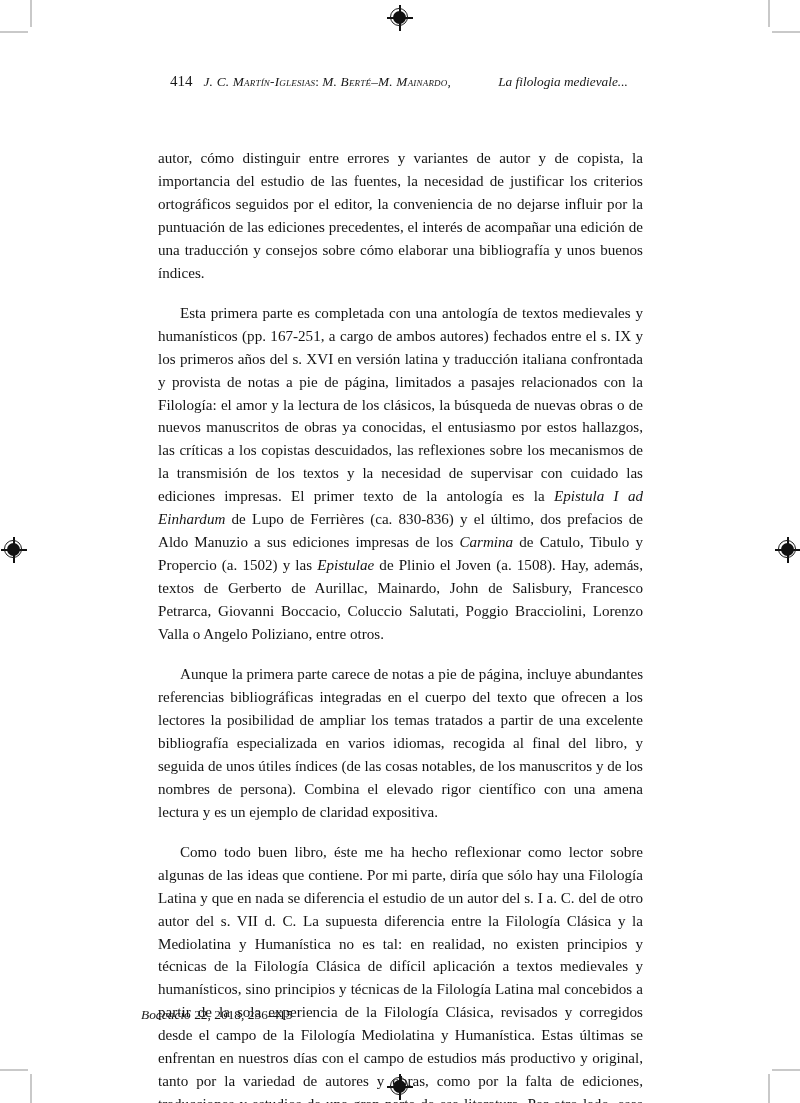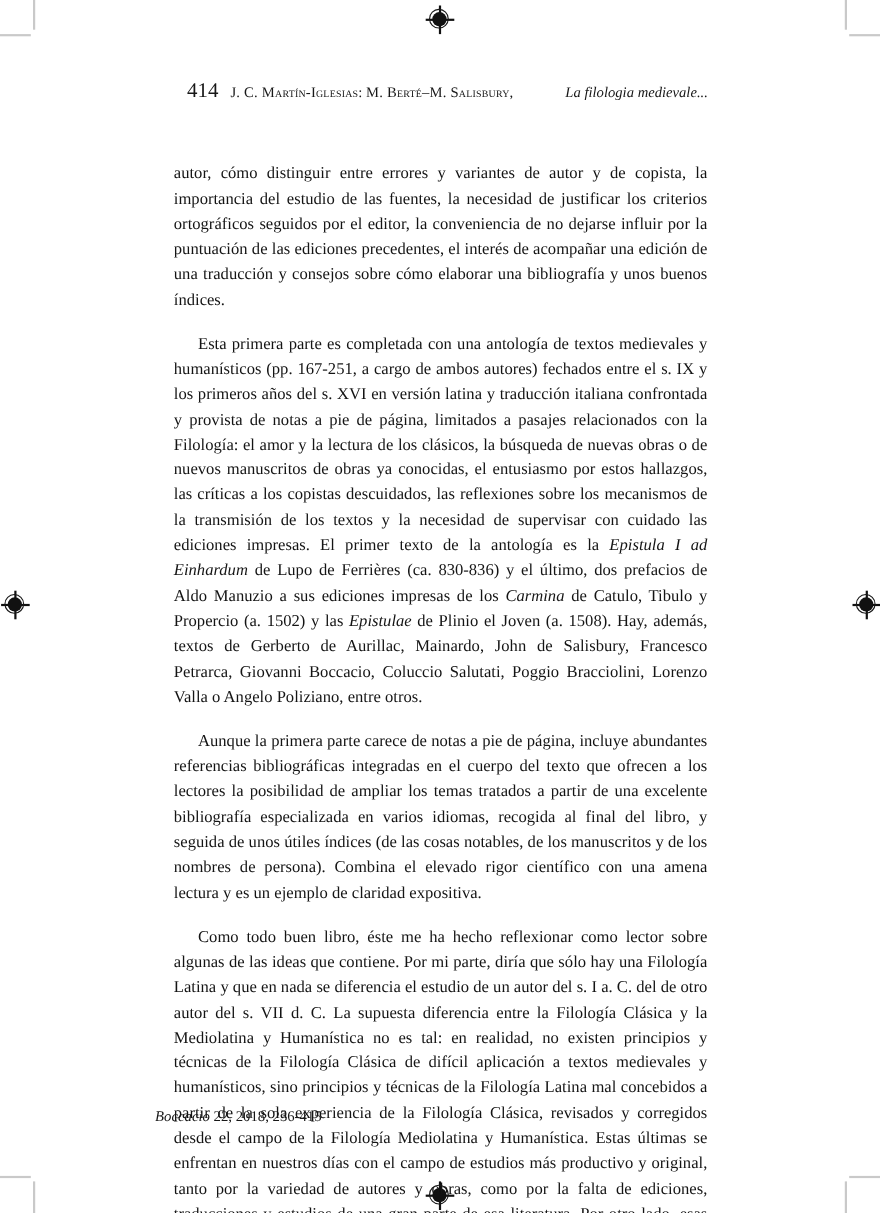--- a/index.html
+++ b/index.html
@@ -71,26 +71,27 @@
     top: 72px;
     left: 29px;
     right: 0;
     font-size: 13.3px;
     line-height: 1.2;
     white-space: nowrap;
     color: #171717;
   }
   .running-head .folio {
     margin-right: 11px;
-    font-size: 19px;
+    font-size: 15px;
     margin-top: 36px;
   }
   .smallcaps {
     font-variant: small-caps;
     letter-spacing: 0.2px;
+    font-style: italic;
   }
   .running-head i {
     font-style: italic;
     margin-left: 44px;
   }
 
   .body-text {
     position: absolute;
     top: 130px;
     left: 0;
@@ -155,21 +156,21 @@
       <span class="bar-h"></span>
       <span class="bar-v"></span>
       <span class="ring"></span>
       <span class="dot"></span>
     </div>
   </div>
 
 <div class="page">
 
   <div class="running-head">
-    <span class="folio">414</span><span class="smallcaps">J. C. Martín-Iglesias</span><span>: </span><span class="smallcaps">M. Berté–M. Salisbury</span><span>, </span><i>La filologia medievale...</i>
+    <span class="folio">414</span><span class="smallcaps">J. C. Martín-Iglesias</span><span>: </span><span class="smallcaps">M. Berté–M. Mainardo</span><span>, </span><i>La filologia medievale...</i>
   </div>
 
   <div class="body-text" id="body-text">
       <p><span>autor, cómo distinguir entre errores y variantes de autor y de copista, la importancia del estudio de las fuentes, la necesidad de justificar los criterios ortográficos seguidos por el editor, la conveniencia de no dejarse influir por la puntuación de las ediciones precedentes, el interés de acompañar una edición de una traducción y consejos sobre cómo elaborar una bibliografía y unos buenos índices.</span></p>
       <p class="indent"><span>Esta primera parte es completada con una antología de textos medievales y humanísticos (pp. 167-251, a cargo de ambos autores) fechados entre el s. IX y los primeros años del s. XVI en versión latina y traducción italiana confrontada y provista de notas a pie de página, limitados a pasajes relacionados con la Filología: el amor y la lectura de los clásicos, la búsqueda de nuevas obras o de nuevos manuscritos de obras ya conocidas, el entusiasmo por estos hallazgos, las críticas a los copistas descuidados, las reflexiones sobre los mecanismos de la transmisión de los textos y la necesidad de supervisar con cuidado las ediciones impresas. El primer texto de la antología es la </span><i>Epistula I ad Einhardum</i><span> de Lupo de Ferrières (ca. 830-836) y el último, dos prefacios de Aldo Manuzio a sus ediciones impresas de los </span><i>Carmina</i><span> de Catulo, Tibulo y Propercio (a. 1502) y las </span><i>Epistulae</i><span> de Plinio el Joven (a. 1508). Hay, además, textos de Gerberto de Aurillac, Mainardo, John de Salisbury, Francesco Petrarca, Giovanni Boccacio, Coluccio Salutati, Poggio Bracciolini, Lorenzo Valla o Angelo Poliziano, entre otros.</span></p>
       <p class="indent"><span>Aunque la primera parte carece de notas a pie de página, incluye abundantes referencias bibliográficas integradas en el cuerpo del texto que ofrecen a los lectores la posibilidad de ampliar los temas tratados a partir de una excelente bibliografía especializada en varios idiomas, recogida al final del libro, y seguida de unos útiles índices (de las cosas notables, de los manuscritos y de los nombres de persona). Combina el elevado rigor científico con una amena lectura y es un ejemplo de claridad expositiva.</span></p>
       <p class="indent"><span>Como todo buen libro, éste me ha hecho reflexionar como lector sobre algunas de las ideas que contiene. Por mi parte, diría que sólo hay una Filología Latina y que en nada se diferencia el estudio de un autor del s. I a. C. del de otro autor del s. VII d. C. La supuesta diferencia entre la Filología Clásica y la Mediolatina y Humanística no es tal: en realidad, no existen principios y técnicas de la Filología Clásica de difícil aplicación a textos medievales y humanísticos, sino principios y técnicas de la Filología Latina mal concebidos a partir de la sola experiencia de la Filología Clásica, revisados y corregidos desde el campo de la Filología Mediolatina y Humanística. Estas últimas se enfrentan en nuestros días con el campo de estudios más productivo y original, tanto por la variedad de autores y obras, como por la falta de ediciones, traducciones y estudios de una gran parte de esa literatura. Por otro lado, esas aparentes anomalías gramaticales que se atribuyen al corpus de textos latinos medievales y humanísticos no son sino el fruto de una mala comprensión de una ingente producción escrita que ha conservado</span></p>
     </div>
 
   <div class="footer">

